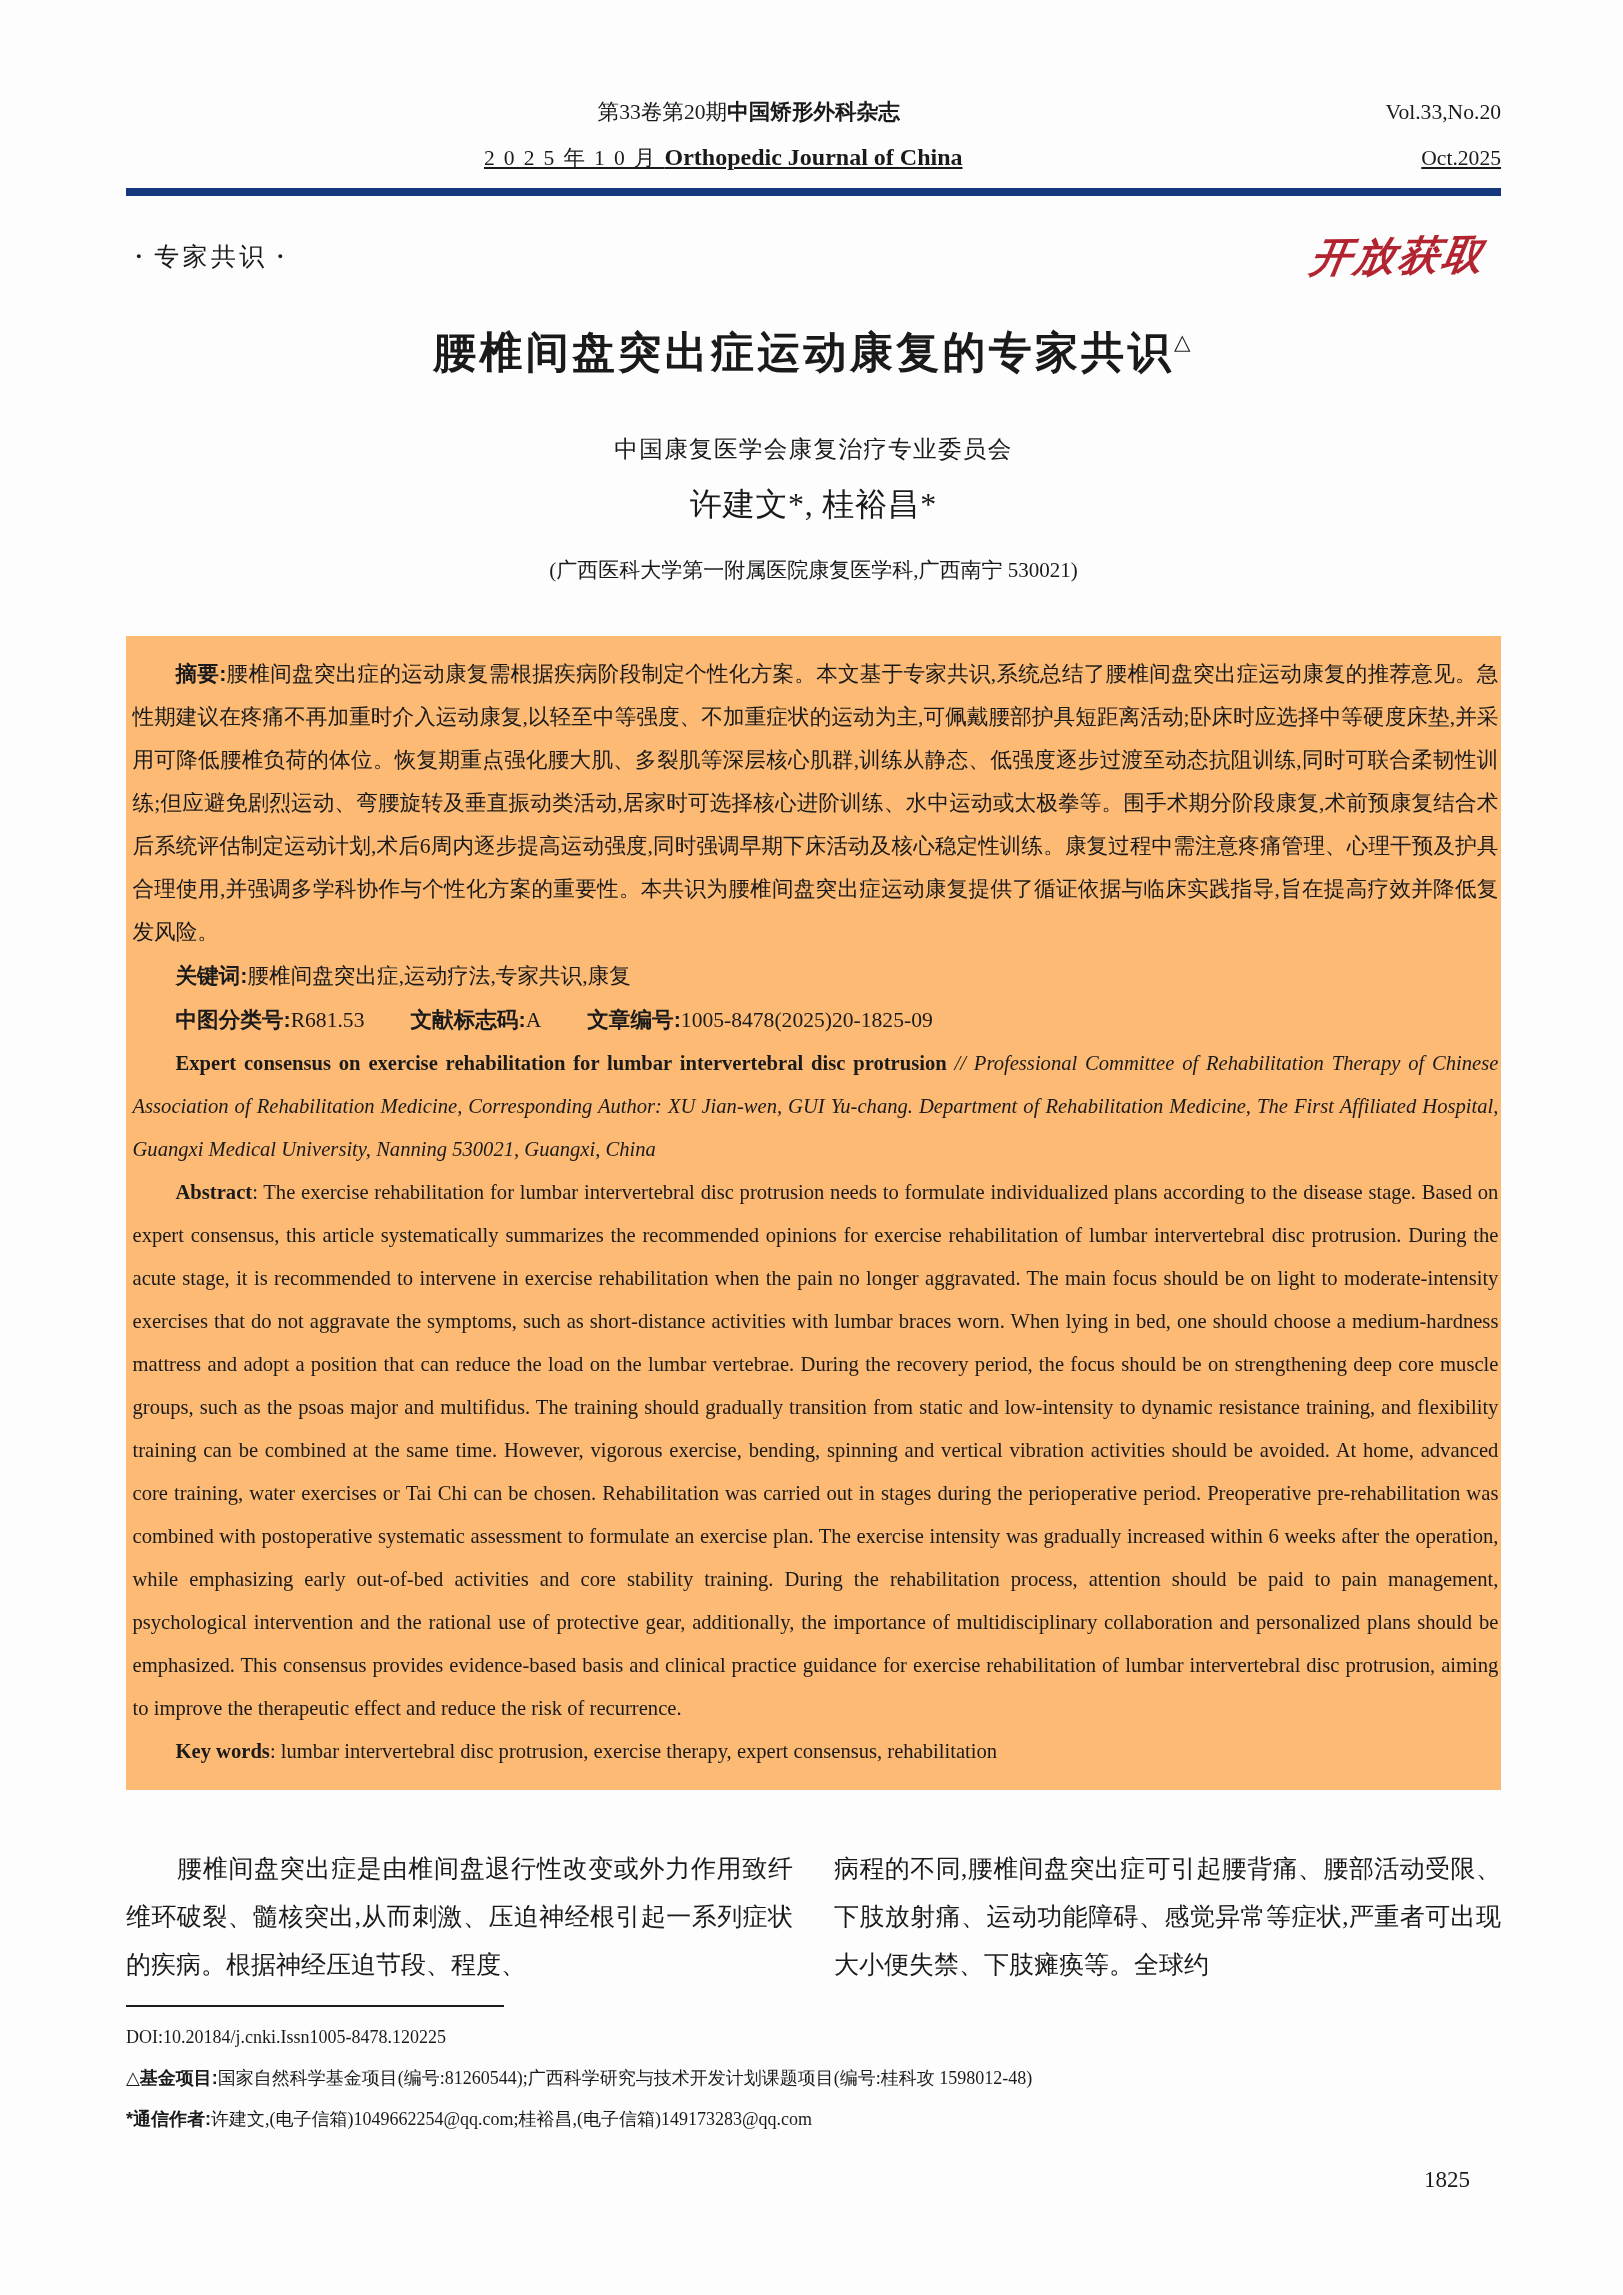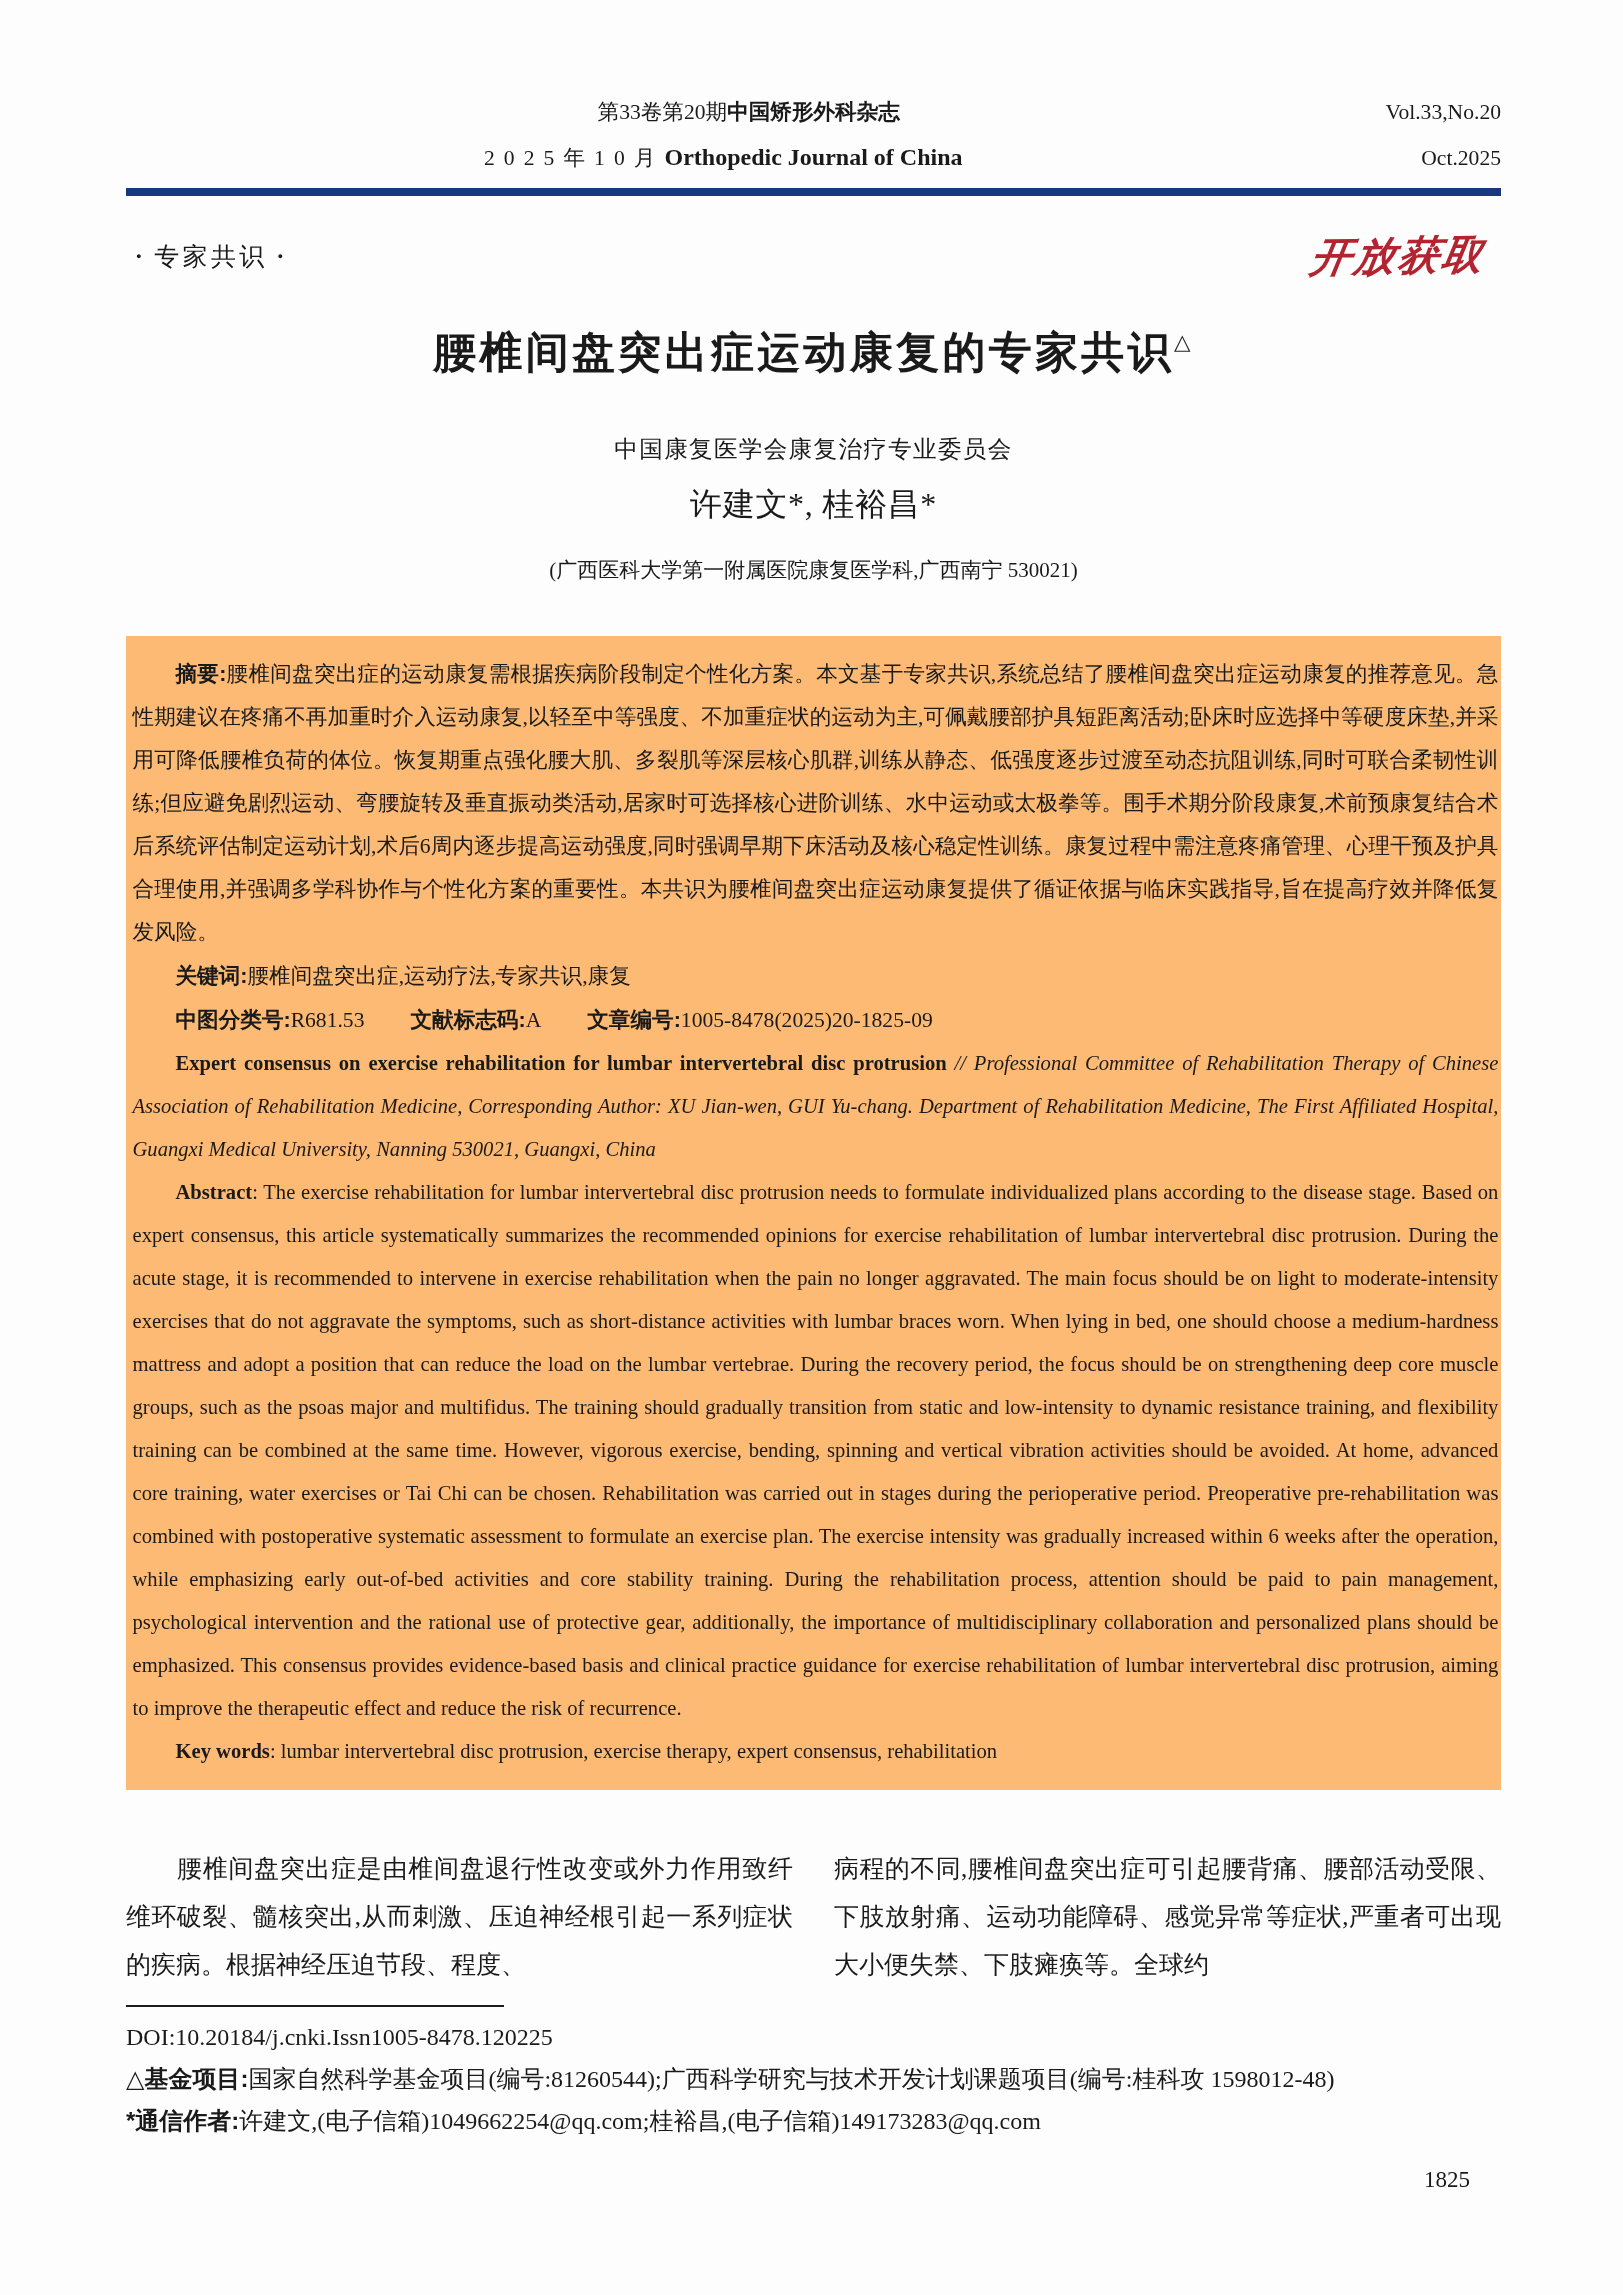--- a/index.html
+++ b/index.html
@@ -13,21 +13,21 @@
     font-family:"Liberation Serif","DejaVu Serif",serif;
     overflow:hidden;
   }
   .content{margin:0 122px 0 126px;padding-top:97px;}
 
   
   .hdr-row{display:grid;grid-template-columns:1fr auto 1fr;align-items:baseline;font-size:21.6px;}
   .hdr-row .l{text-align:right;}
   .hdr-row .c{text-align:left;font-weight:bold;}
   .hdr-row .r{text-align:right;}
-  .hdr-row2{margin-top:17px;}
+  .hdr-row2{margin-top:17px;text-decoration:underline;}
   .hdr-row2 .l{letter-spacing:0.42em;}
   .hdr-row2 .c{font-size:24px;}
   .hdr-rule{height:8.5px;background:#17387e;margin-top:15.7px;}
 
   
   .section-row{margin-top:26px;display:flex;justify-content:space-between;align-items:center;height:68px;}
   .column-type{font-size:25px;letter-spacing:3.3px;}
   .open-access{
     font-size:41px;color:#b32431;font-weight:bold;font-style:italic;
     display:inline-block;transform:skewX(-10deg) rotate(-1deg);
@@ -55,21 +55,21 @@
   .b{font-weight:bold;}
 
   
   .body-columns{margin-top:55px;display:flex;gap:41px;}
   .col{width:667px;font-size:25px;line-height:48px;text-align:justify;}
   .col p{margin:0;}
   .col .first-indent{text-indent:51px;}
 
   
   .footnote-divider{margin-top:15.7px;width:378px;border-top:2.6px solid #1c1c1c;}
-  .footnotes{margin-top:10.5px;font-size:24px;line-height:41px;}
+  .footnotes{margin-top:10.5px;font-size:18px;line-height:41px;}
   .footnotes p{margin:0;}
 
   .page-number{position:absolute;right:153px;top:2167px;font-size:23px;}
 </style>
 </head>
 <body>
 
 <div class="page">
   <div class="content">
 

